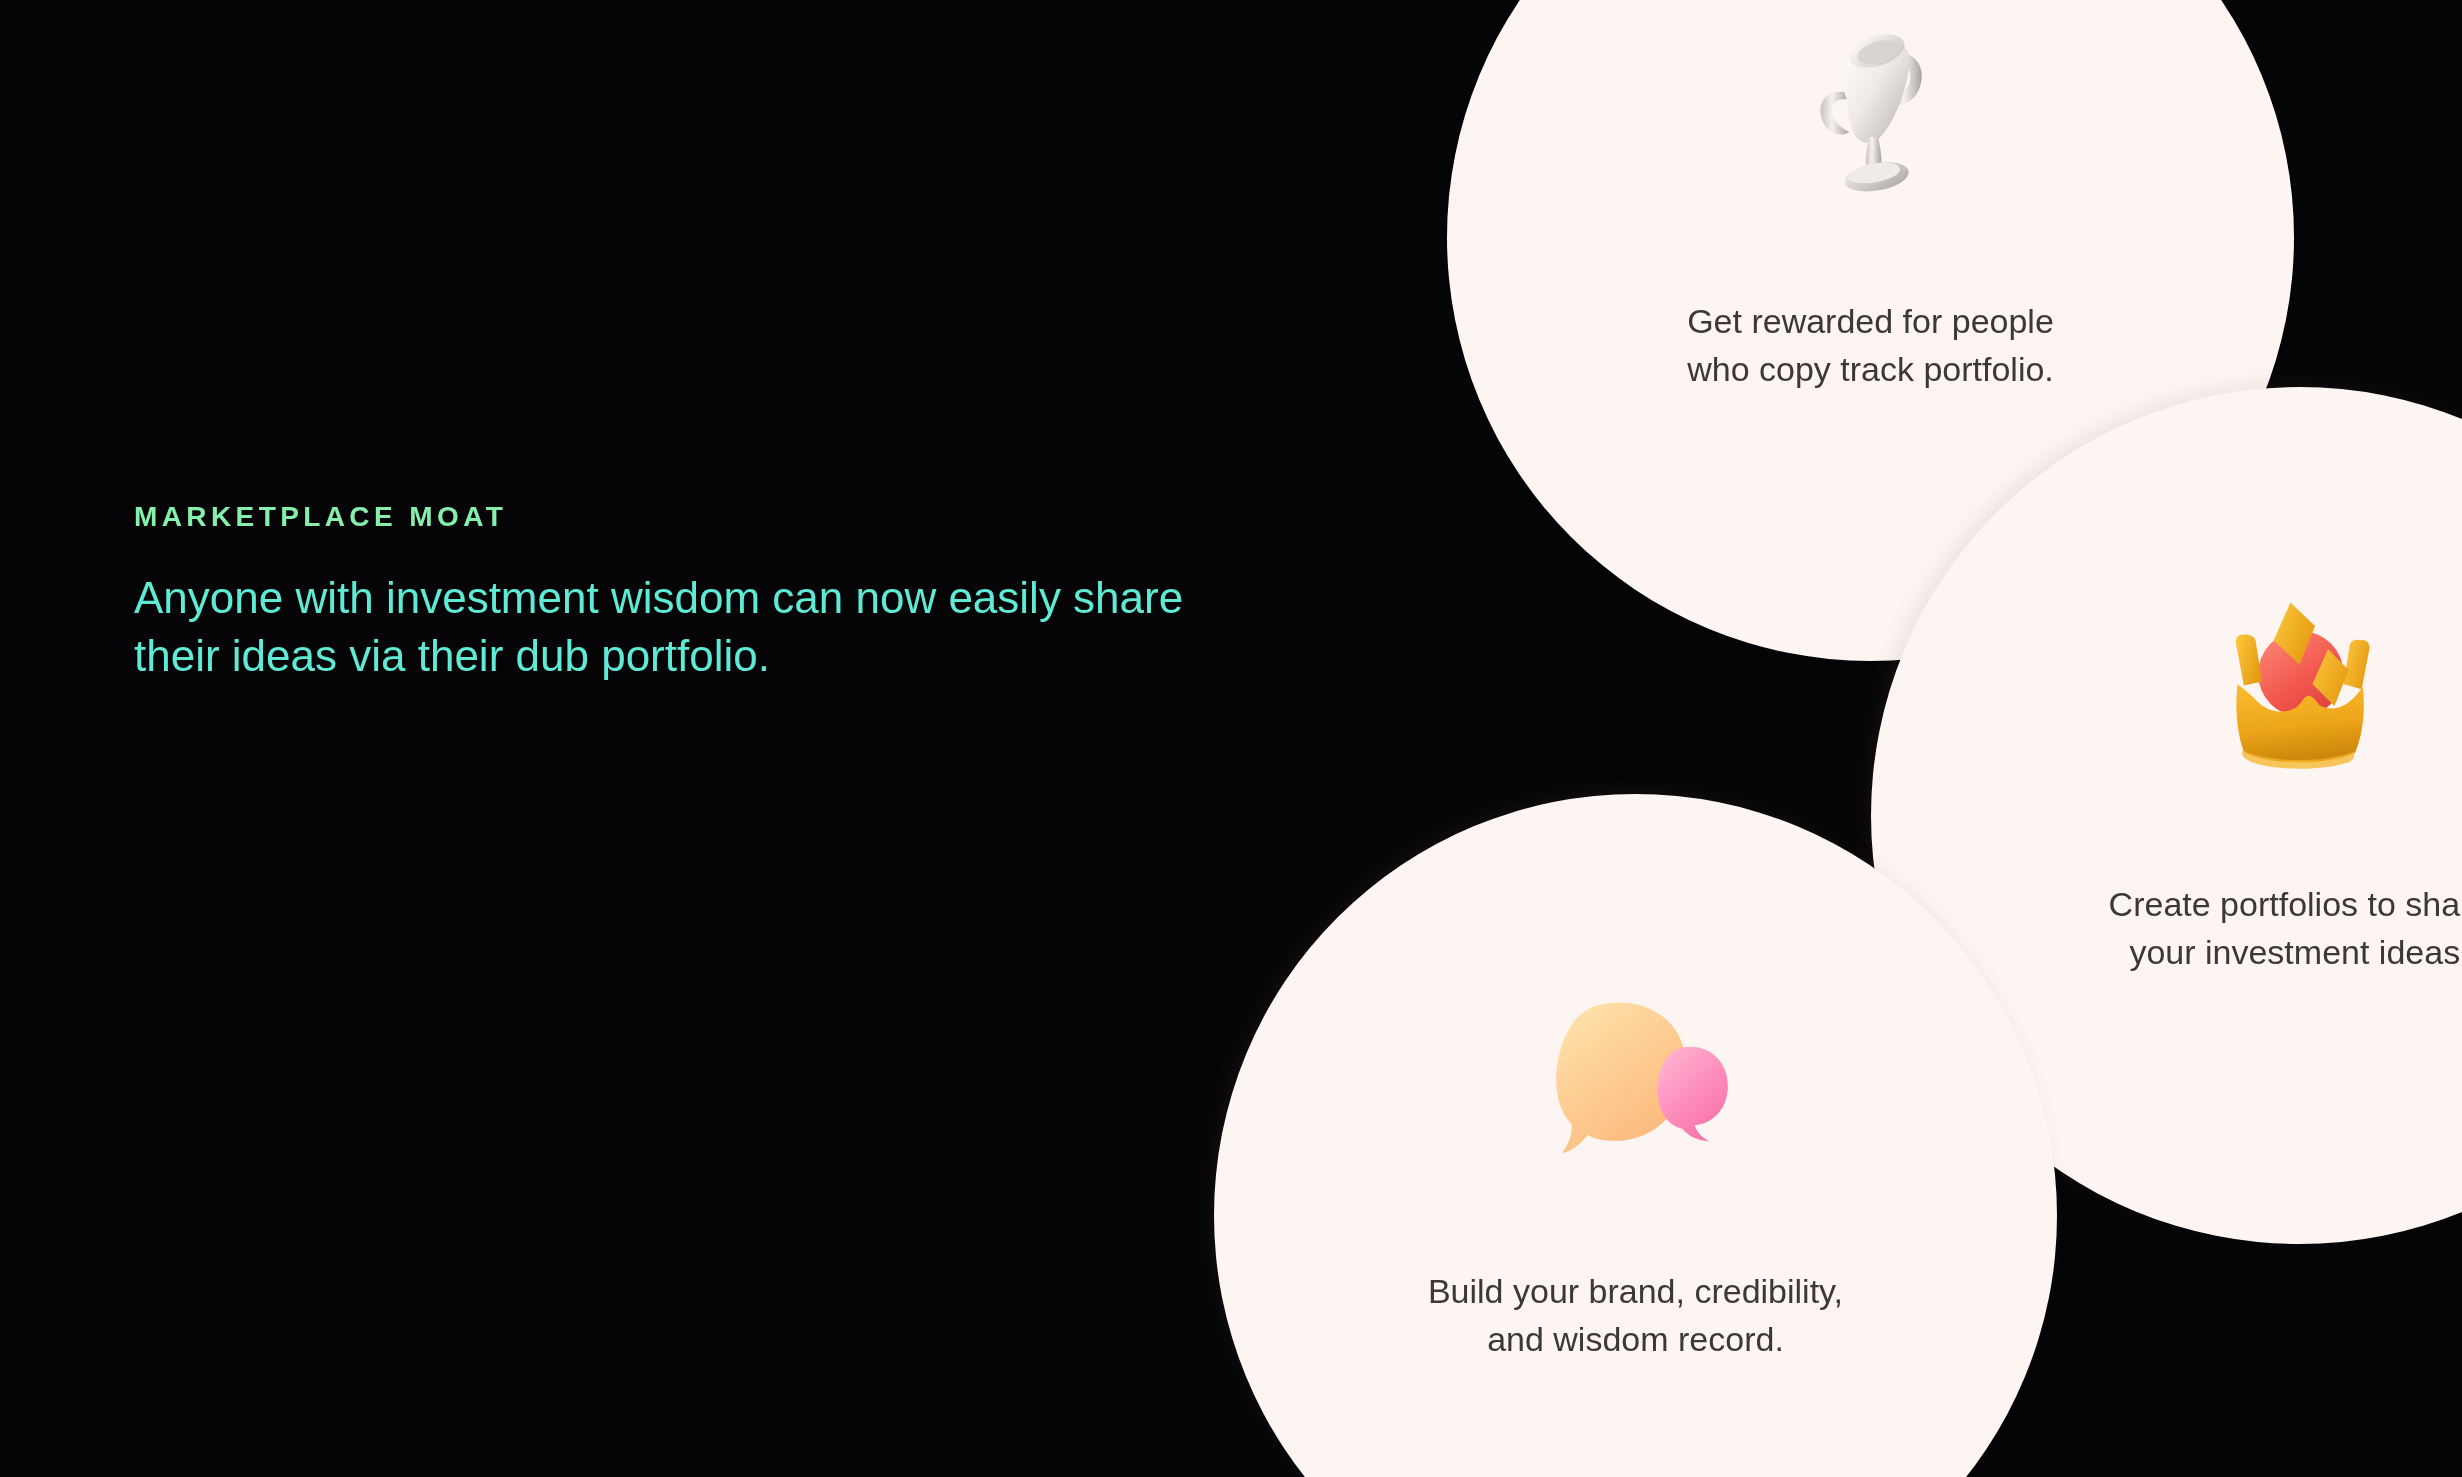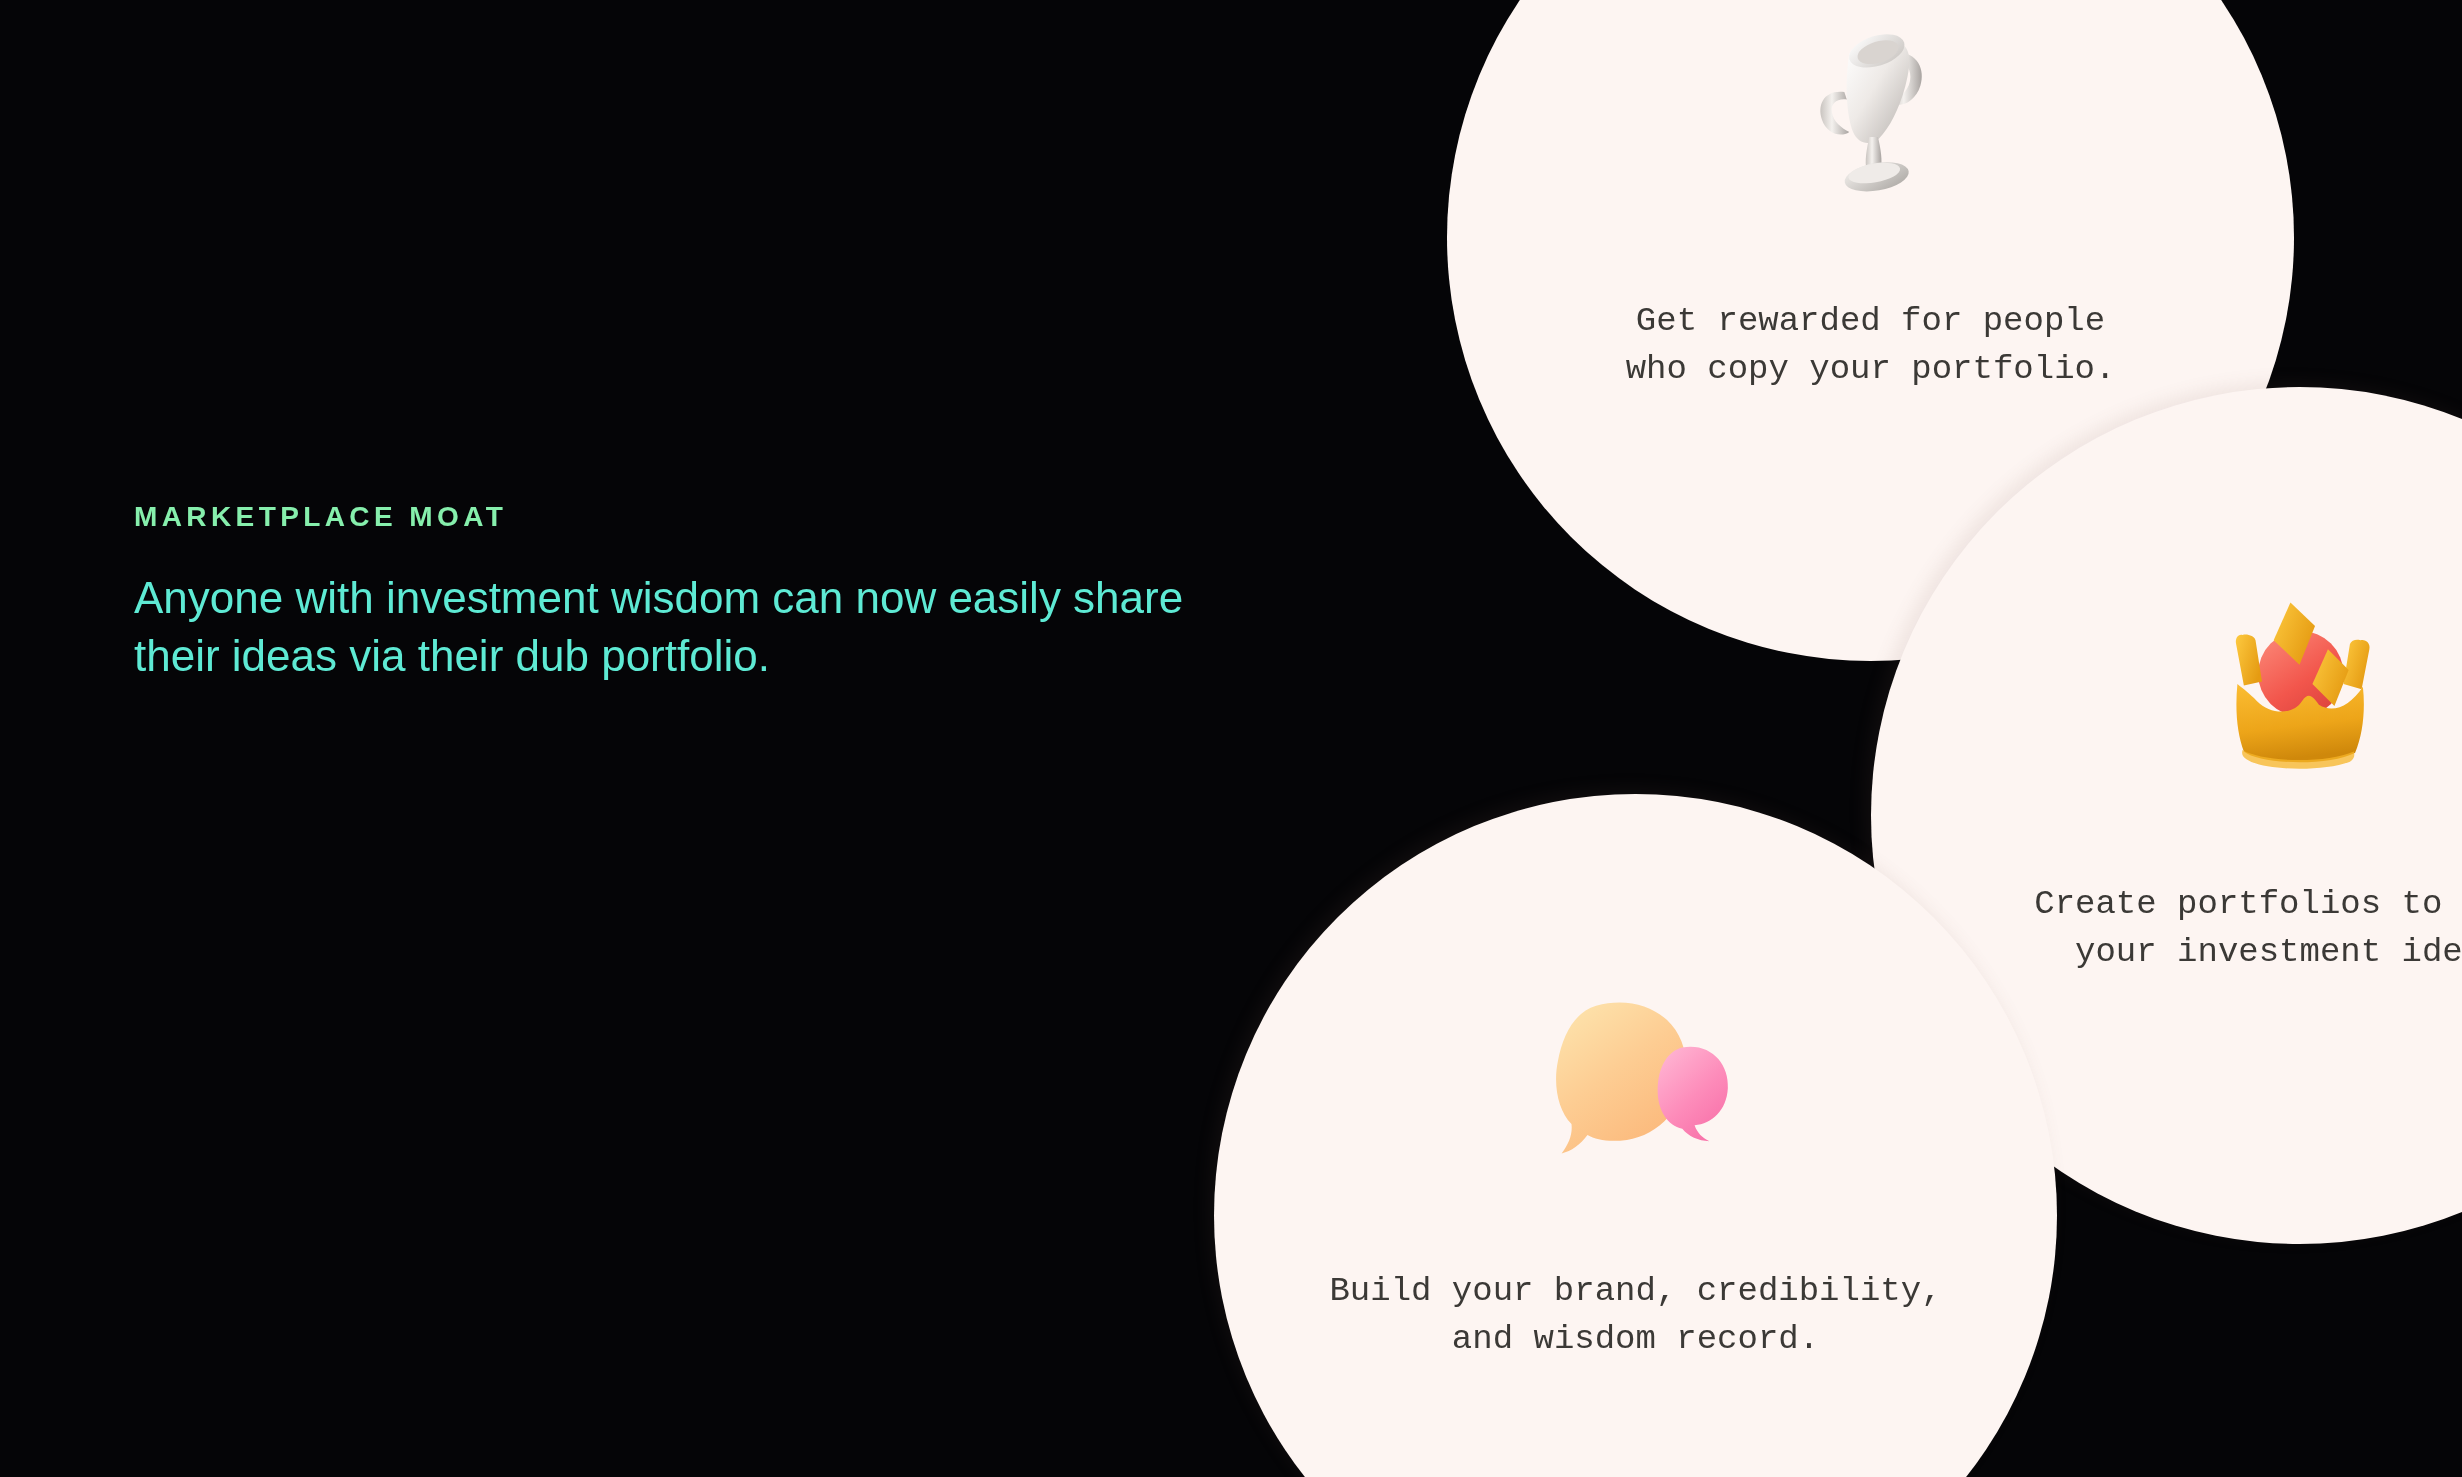--- a/index.html
+++ b/index.html
@@ -93,21 +93,21 @@
   .bubble-chat {
     left: 1214px;
     top: 794px;
     width: 843px;
     height: 843px;
     z-index: 3;
     padding-top: 345px;
     box-shadow: -5.9px -5.9px 16.7px rgba(120, 90, 80, 0.10);
   }
   .bubble-caption {
-    font-family: Liberation Mono, monospace;
+    font-family: Liberation Sans, sans-serif;
     font-size: 34px;
     line-height: 1.42;
     color: #3b3936;
     text-align: center;
     font-weight: 400;
     width: 84%;
   }
   .art {
     width: 100%;
     display: flex;
@@ -164,21 +164,21 @@
         <ellipse cx="142" cy="58" rx="34" ry="17" transform="rotate(-17 142 58)" fill="#d9d4d0"></ellipse>
 
         <path d="M128 194 C124 214 120 232 124 248 C128 258 142 258 146 248 C150 232 146 212 142 194 Z" fill="url(#tgStem)"></path>
 
         <ellipse cx="140" cy="258" rx="52" ry="22" transform="rotate(-10 140 258)" fill="url(#tgBase)"></ellipse>
         <ellipse cx="136" cy="252" rx="42" ry="15" transform="rotate(-10 136 252)" fill="#efebe8"></ellipse>
       </svg>
     </div>
     <div class="bubble-caption">
       <span>Get rewarded for people</span><br>
-      <span>who copy your portfolio.</span>
+      <span>who copy track portfolio.</span>
     </div>
   </div>
 
   <div class="bubble bubble-crown">
     <div class="art art-crown">
       <svg viewBox="0 0 320 280" width="207" height="182" aria-hidden="true">
         <defs>
           <linearGradient id="cgGem" x1="0.2" y1="0" x2="0.9" y2="1">
             <stop offset="0%" stop-color="#fb8575"></stop>
             <stop offset="55%" stop-color="#f2564c"></stop>

